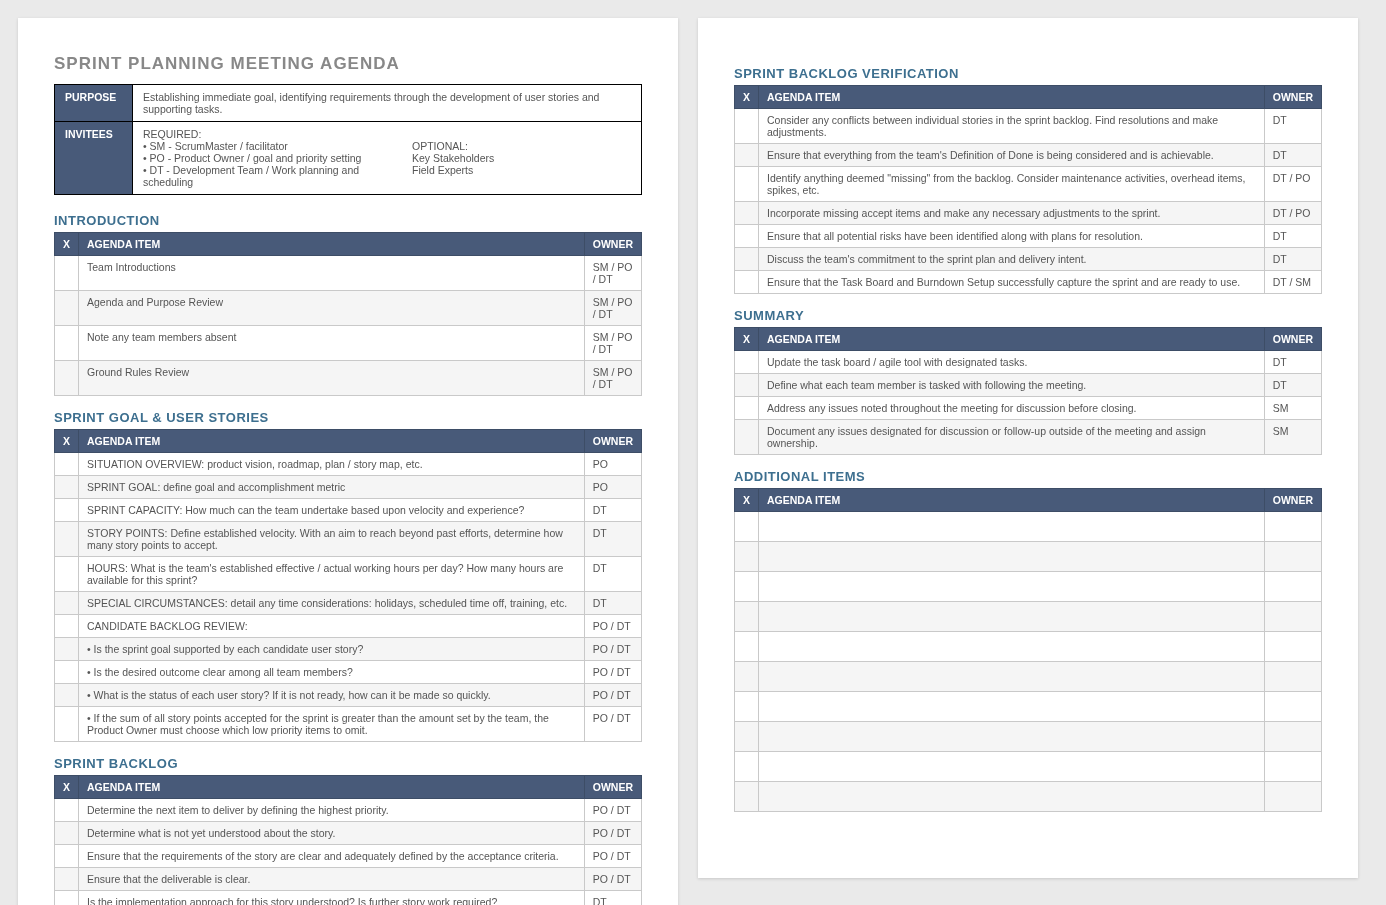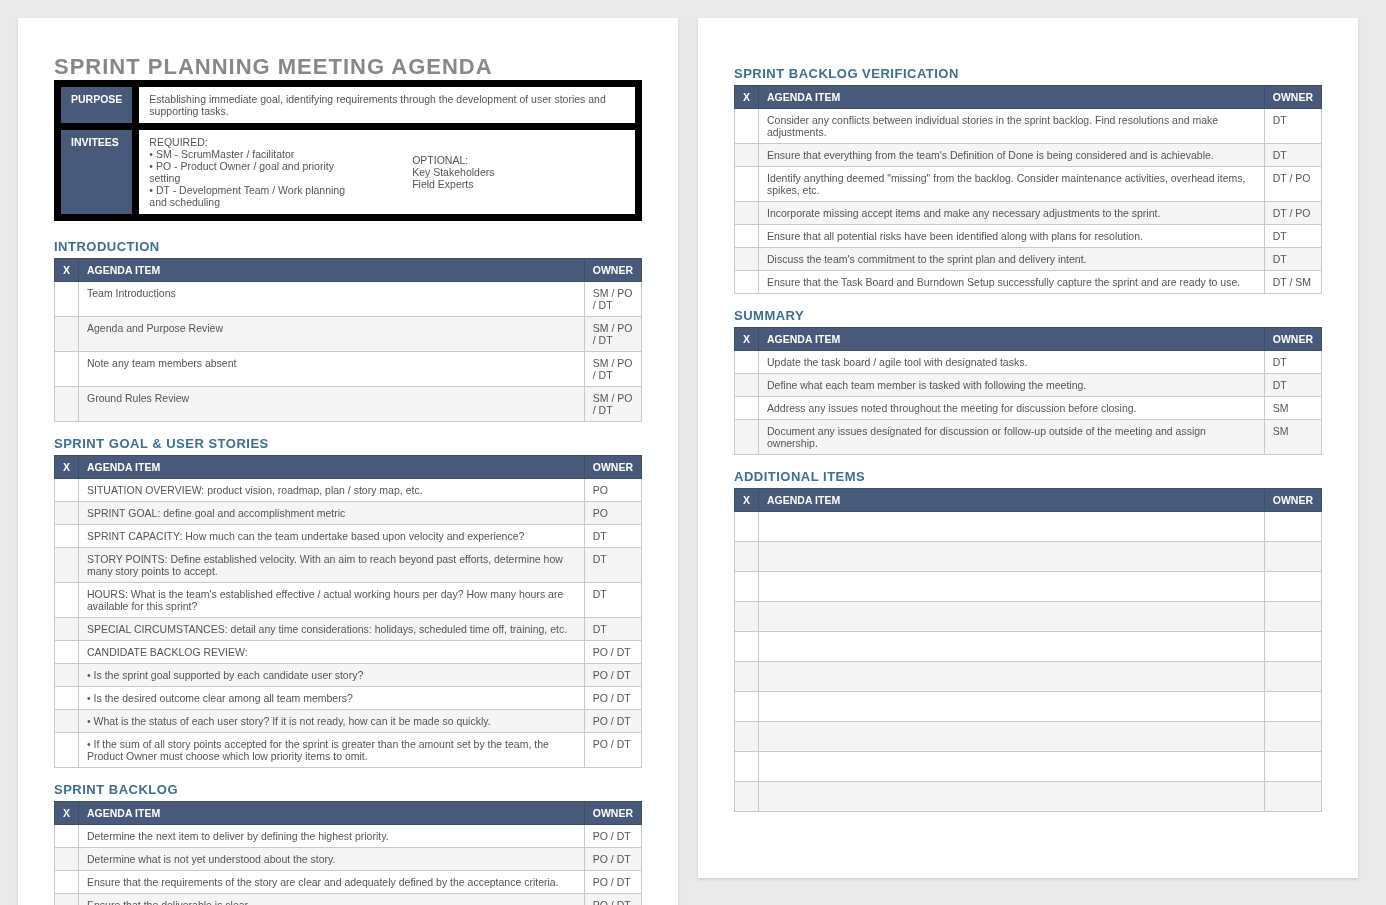--- a/index.html
+++ b/index.html
@@ -14,32 +14,33 @@
     align-items: flex-start;
   }
   .page {
     background: #fff;
     width: 660px;
     min-height: 860px;
     padding: 36px 36px 30px 36px;
     box-shadow: 0 1px 3px rgba(0,0,0,0.15);
   }
   h1.title {
-    font-size: 22px;
+    font-size: 17px;
     font-weight: 700;
     letter-spacing: 1px;
     color: #888;
+    margin-bottom: 10px;
   }
   .meta-table {
     width: 100%;
     border-collapse: collapse;
     margin-bottom: 18px;
   }
   .meta-table td {
-    border: 7px solid #000000;
+    border: 1px solid #000000;
     padding: 6px 10px;
     font-size: 10.5px;
     vertical-align: top;
   }
   .meta-label {
     background: #485a79;
     color: #fff;
     font-weight: 700;
     width: 78px;
     text-align: left;

